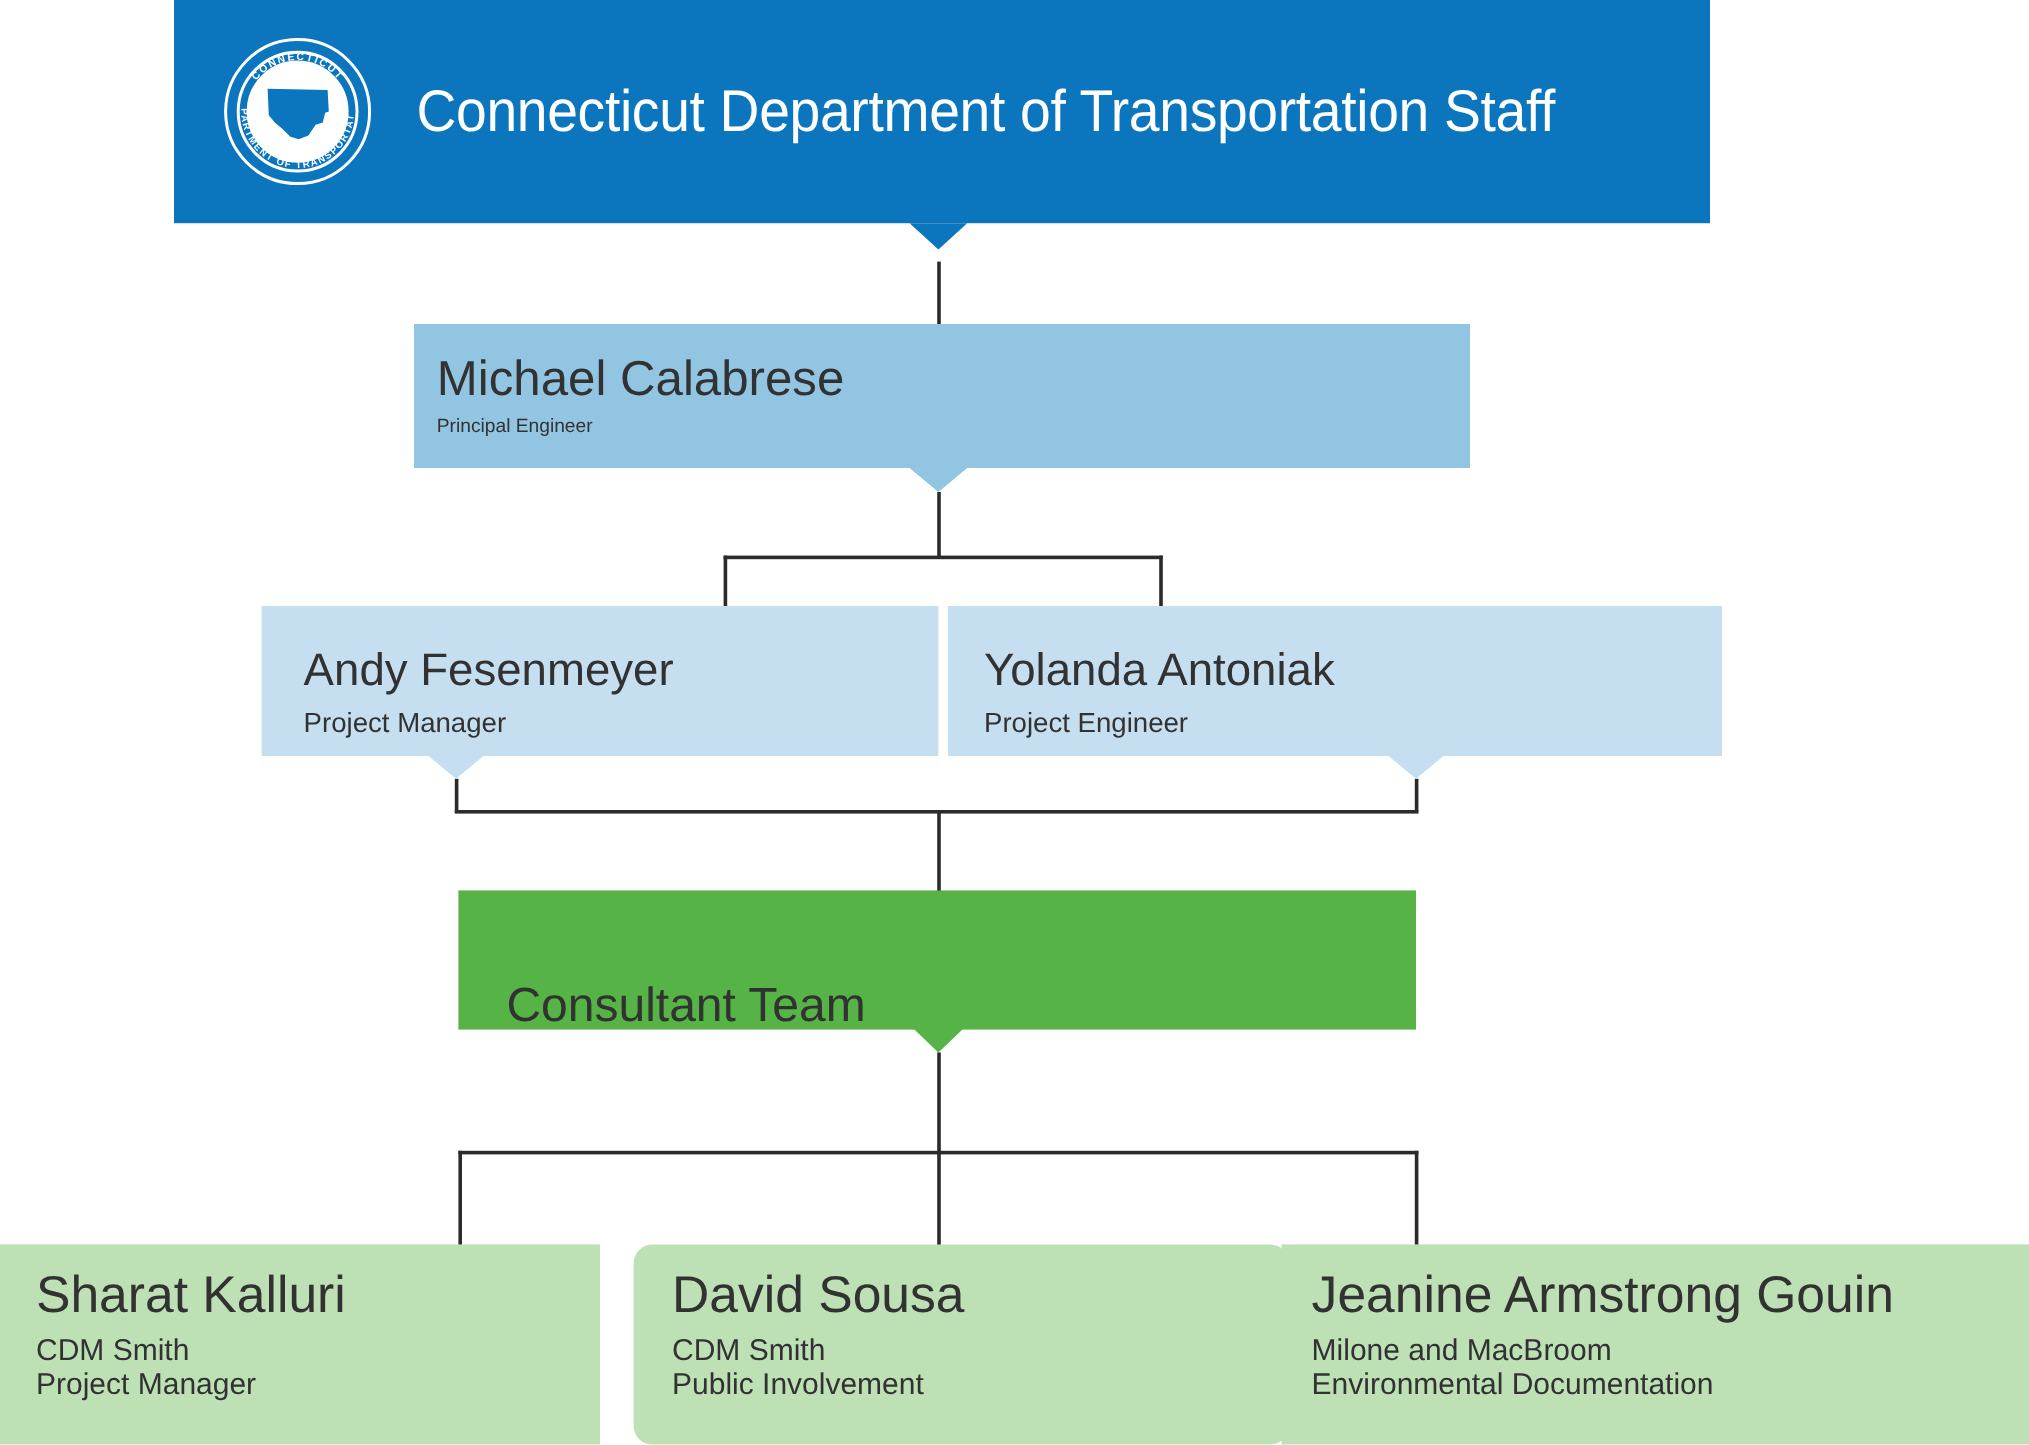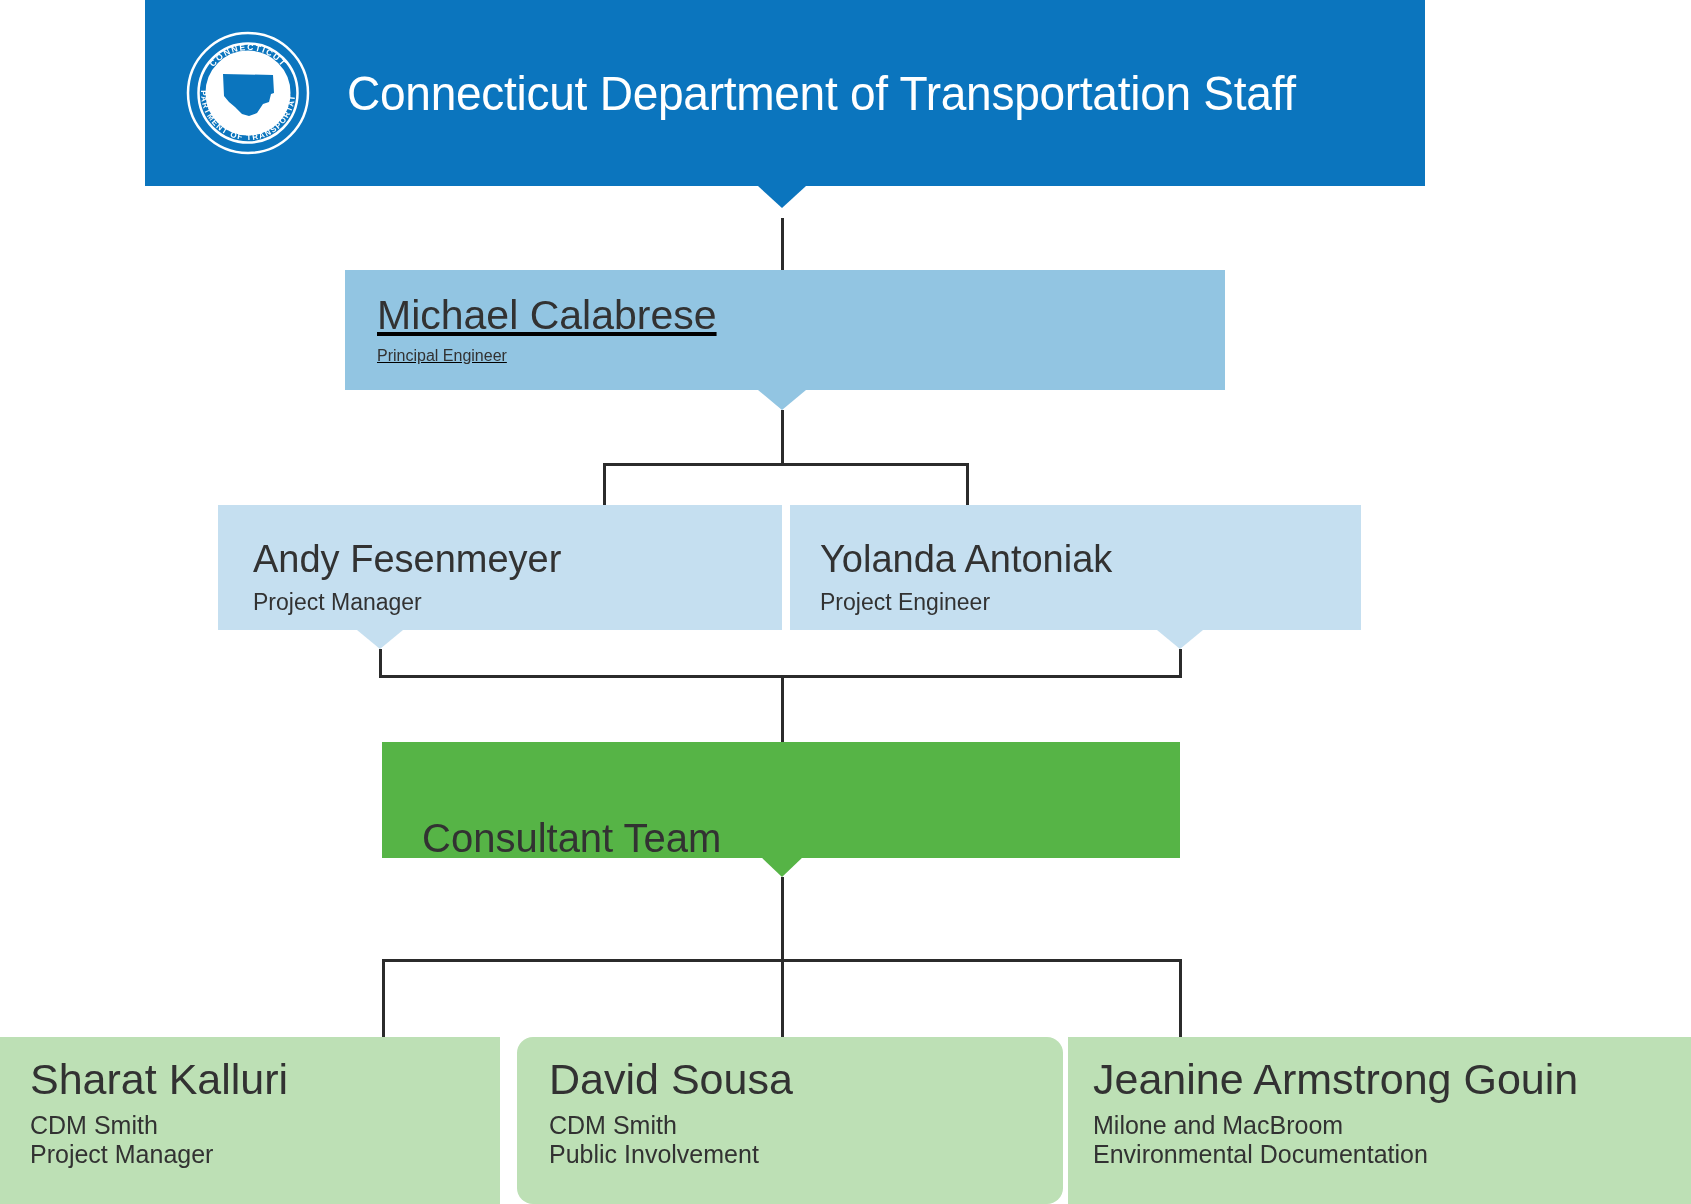--- a/index.html
+++ b/index.html
@@ -80,22 +80,21 @@
     border-top: 22px solid #0b75be;
   }
 
   
   #n-calabrese {
     left: 345px;
     top: 270px;
     width: 880px;
     height: 120px;
     background: #92c5e2;
-    padding-left: 32px;
-    text-decoration: underline;
+    padding-left: 19px;
   }
   #n-calabrese .nm  { font-size: 41px; margin-bottom: 11px; }
   #n-calabrese .sub { font-size: 16px; }
   #calabresePtr {
     left: 758px;
     top: 390px;
     border-top: 20px solid #92c5e2;
   }
 
   
@@ -103,21 +102,21 @@
     left: 218px;
     top: 505px;
     width: 564px;
     height: 125px;
     background: #c5dff0;
     padding-left: 35px;
   }
   #n-antoniak {
     left: 790px;
     top: 505px;
-    width: 571px;
+    width: 645px;
     height: 125px;
     background: #c5dff0;
     padding-left: 30px;
   }
   .lvl2 .nm  { font-size: 38px; margin-bottom: 11px; margin-top: 20px; }
   .lvl2 .sub { font-size: 23px; }
   #fesenPtr {
     left: 357px;
     top: 630px;
     border-left: 23px solid transparent;
@@ -155,21 +154,21 @@
   .lvl4 {
     top: 1037px;
     height: 167px;
     background: #bde0b5;
     justify-content: flex-start;
     padding-top: 21px;
   }
   .lvl4 .nm  { font-size: 43px; margin-bottom: 10px; }
   .lvl4 .sub { font-size: 25px; }
   #n-kalluri { left: 0px;    width: 500px;  padding-left: 30px; }
-  #n-sousa   { left: 517px;  width: 546px;  padding-left: 32px; border-radius: 16px; }
+  #n-sousa   { left: 528px;  width: 546px;  padding-left: 32px; border-radius: 16px; }
   #n-gouin   { left: 1068px; width: 623px;  padding-left: 25px; }
 
   
   .ln { position: absolute; background: #2b2b2b; }
   .vl { width: 3px; }
   .hl { height: 3px; }
 </style>
 </head>
 <body>
 

